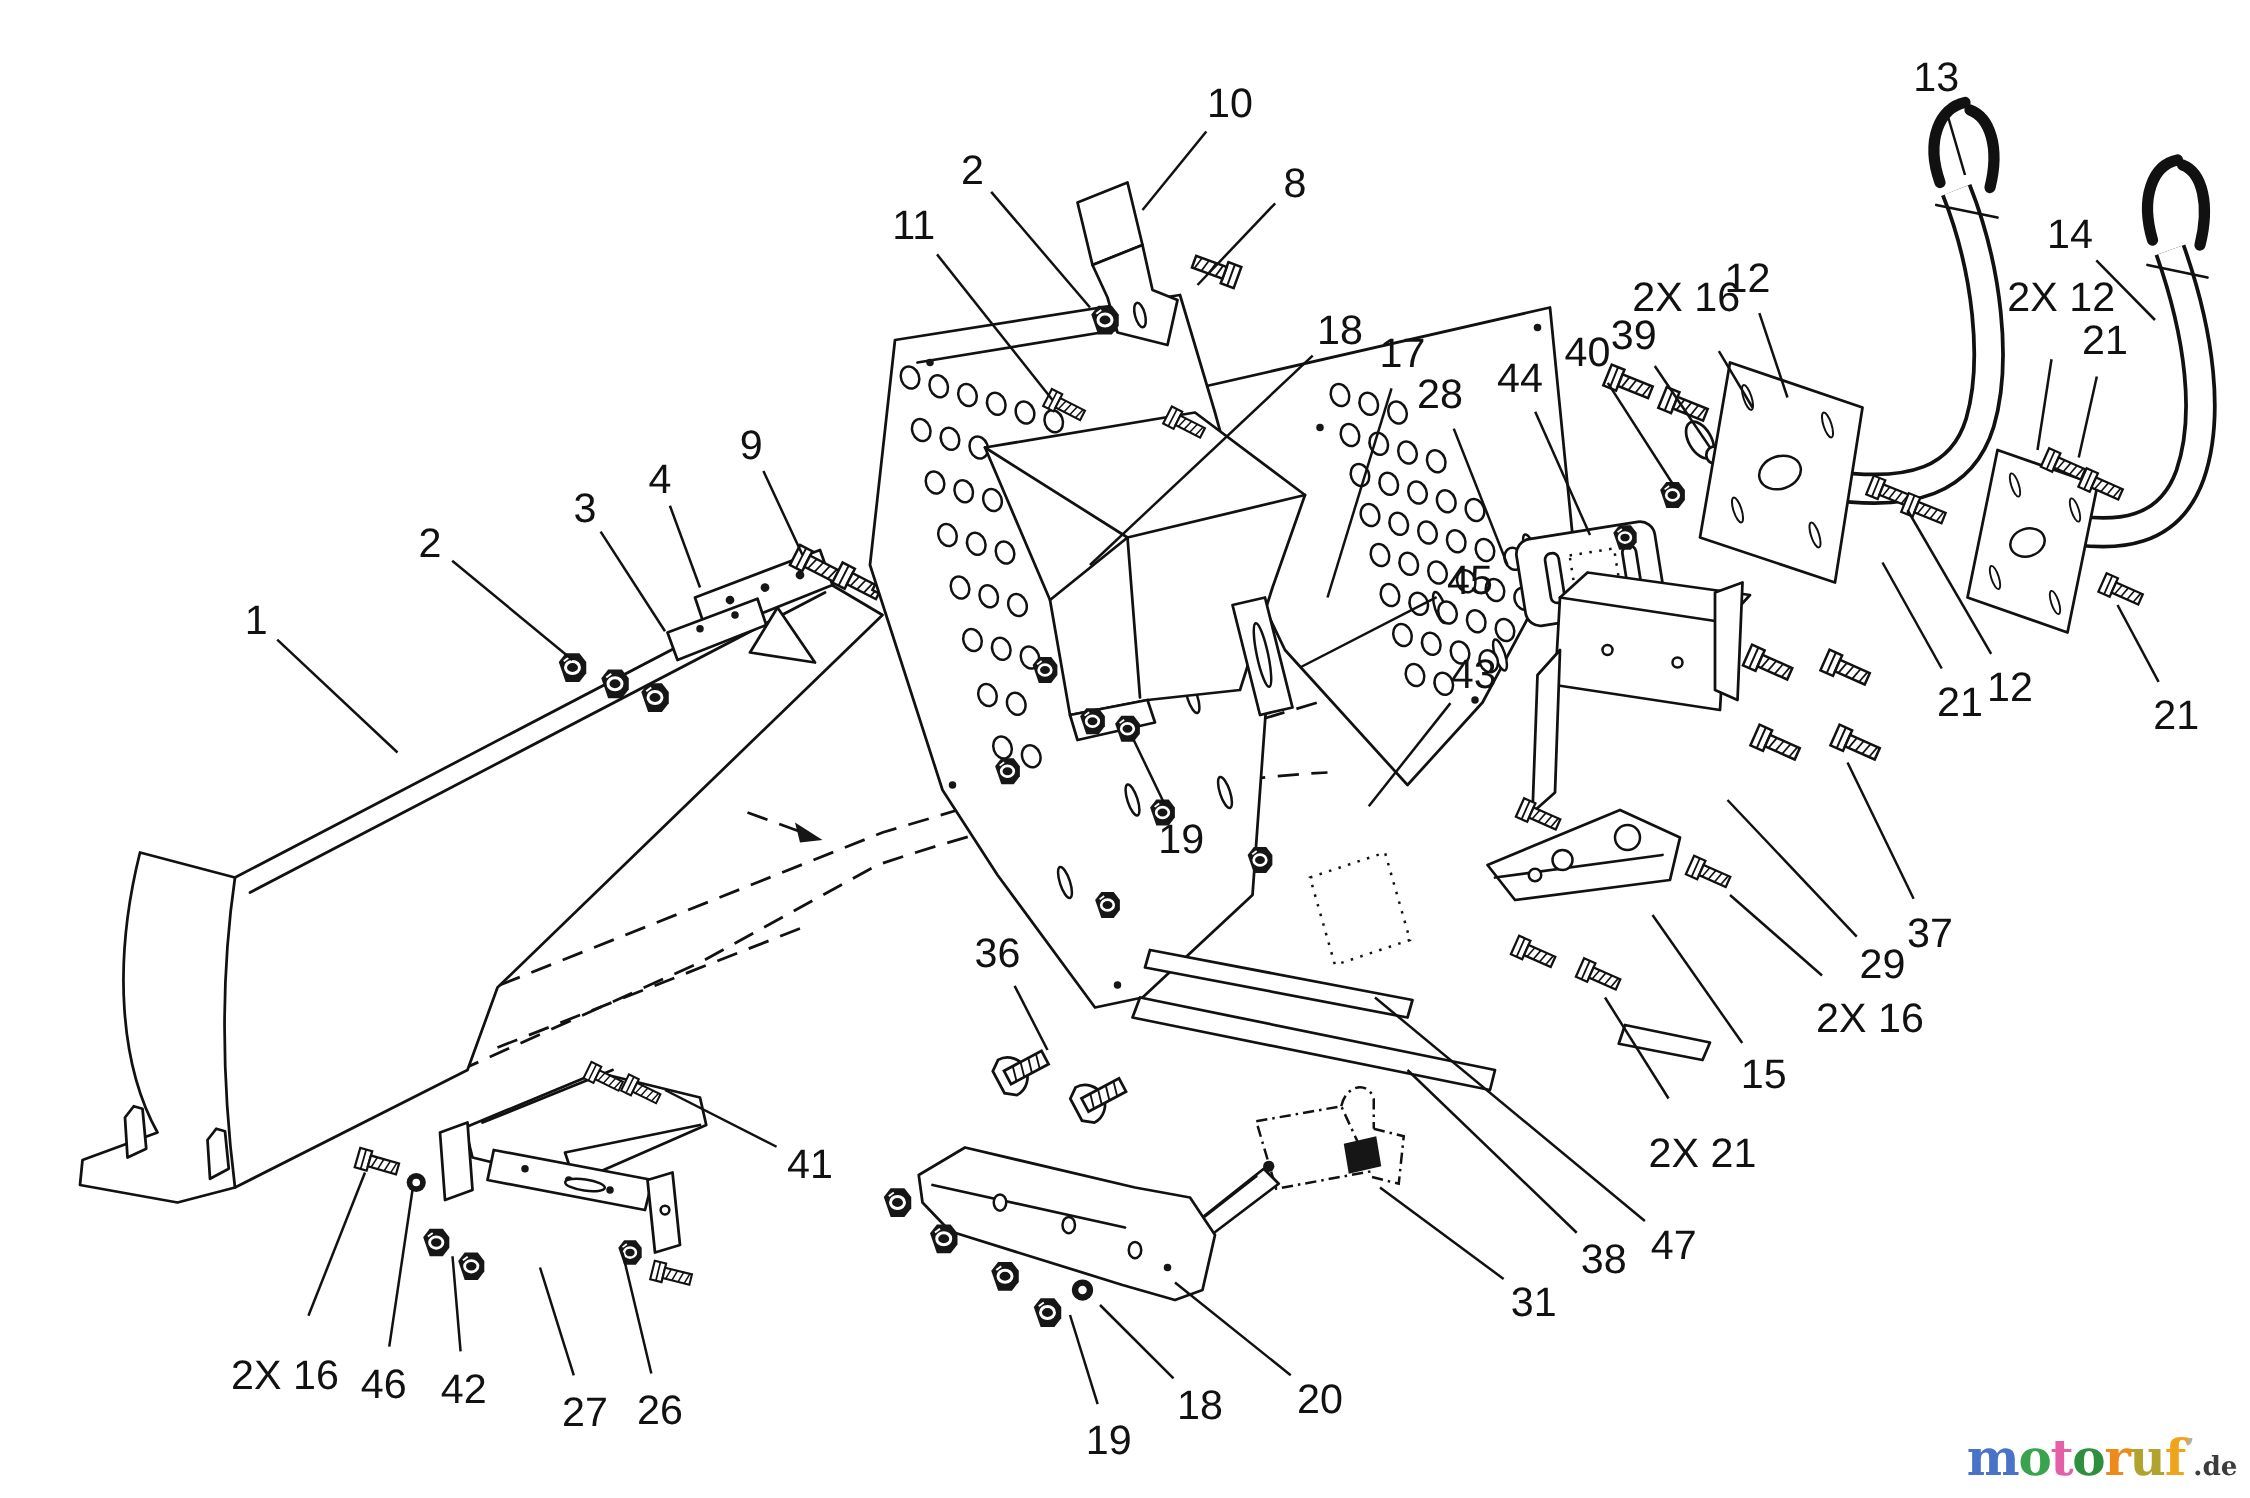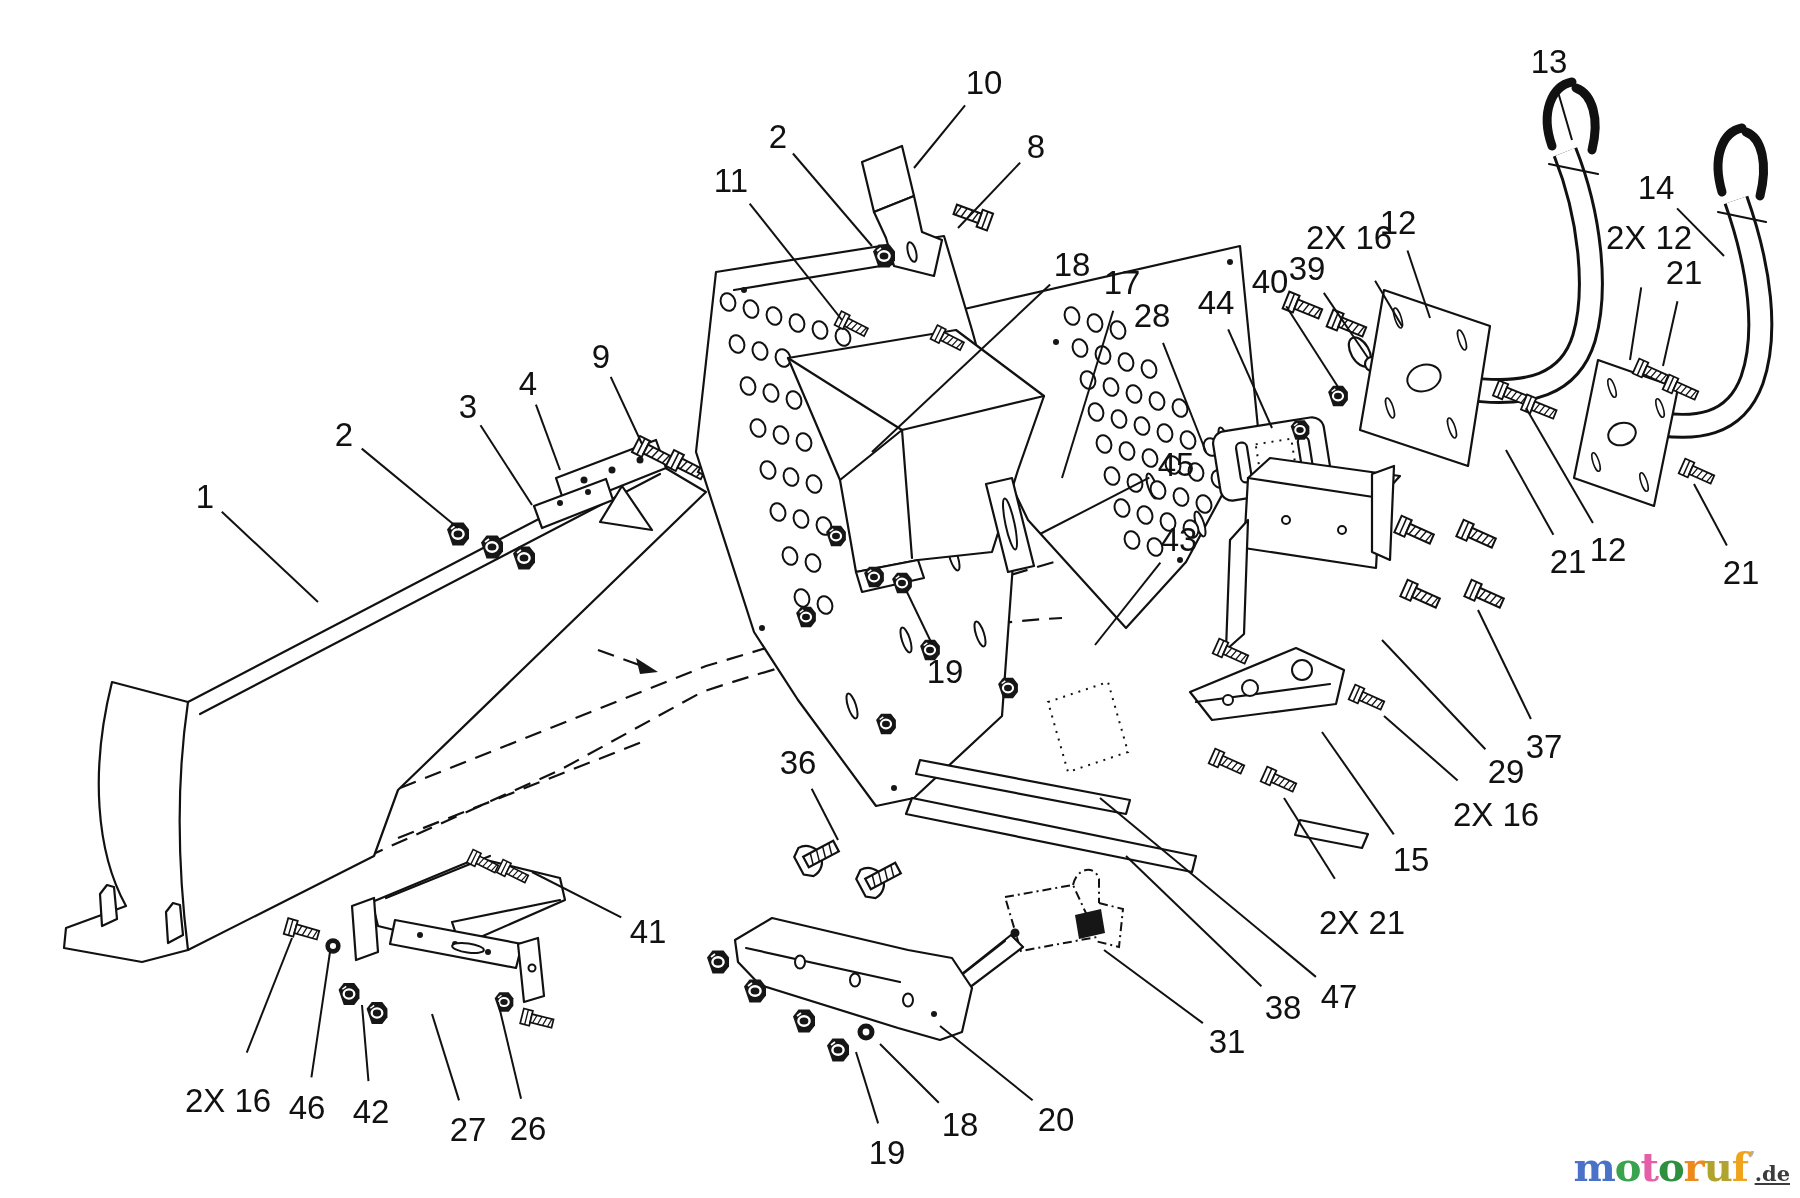--- a/index.html
+++ b/index.html
@@ -10,21 +10,21 @@
   svg .fw{stroke:#111;stroke-width:2.2;fill:#ffffff;stroke-linejoin:round;}
   svg .leader{stroke:#111;stroke-width:2;fill:none;}
   svg .dash{stroke:#111;stroke-width:2.2;fill:none;stroke-dasharray:17 10;}
   svg .dot{stroke:#111;stroke-width:2;fill:none;stroke-dasharray:2 6;}
   svg .dashdot{stroke:#111;stroke-width:2;fill:none;stroke-dasharray:9 4 2 4;}
   svg .hole{stroke:#111;stroke-width:2;fill:#fff;}
   svg .blk{fill:#161616;stroke:none;}
   #logo{position:absolute;right:10px;bottom:8px;font-family:"DejaVu Serif",serif;font-weight:bold;
         font-size:40px;letter-spacing:-1px;white-space:nowrap;}
   #logo .tick{color:#b0b0b0;font-size:22px;vertical-align:14px;}
-  #logo .suffix{font-size:21px;font-weight:bold;letter-spacing:0;text-decoration:underline;}
+  #logo .suffix{font-size:21px;font-weight:bold;letter-spacing:0;}
 </style>
 </head>
 <body>
 
 <div id="stage">
 <svg width="1800" height="1198" viewBox="0 0 1800 1198" xmlns="http://www.w3.org/2000/svg">
   <defs>
     <g id="bolt">
       <path d="M0,-9 L11,-9 L11,9 L0,9 Z" fill="#fff" stroke="#111" stroke-width="2"></path>
       <line x1="5.5" y1="-9" x2="5.5" y2="9" stroke="#111" stroke-width="1.6"></line>

